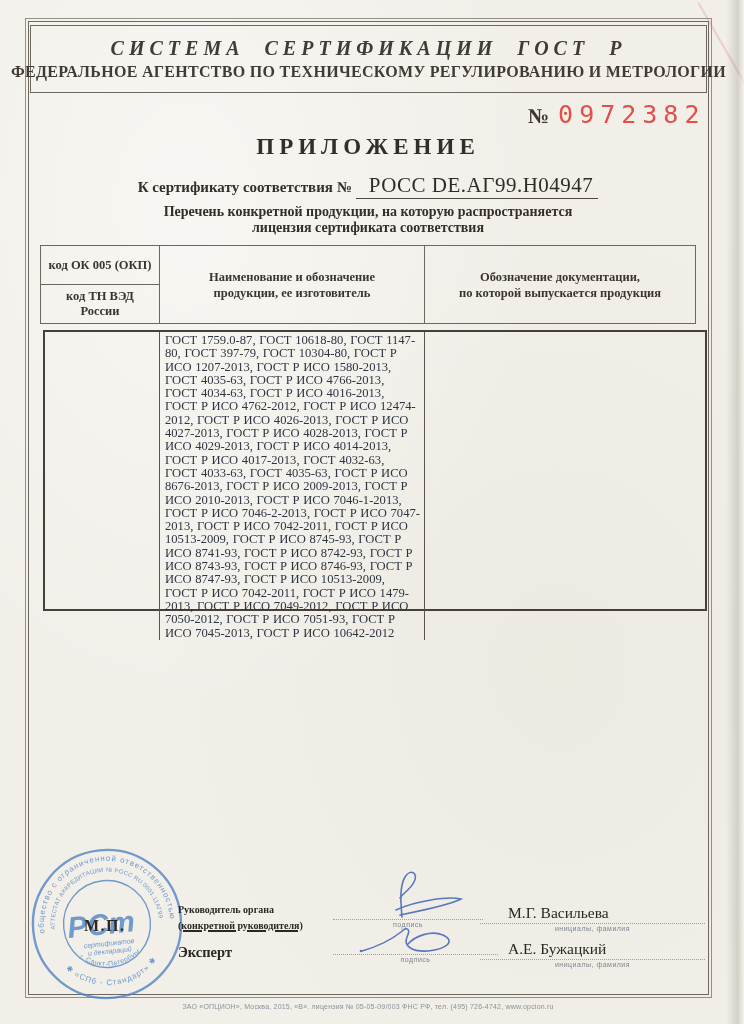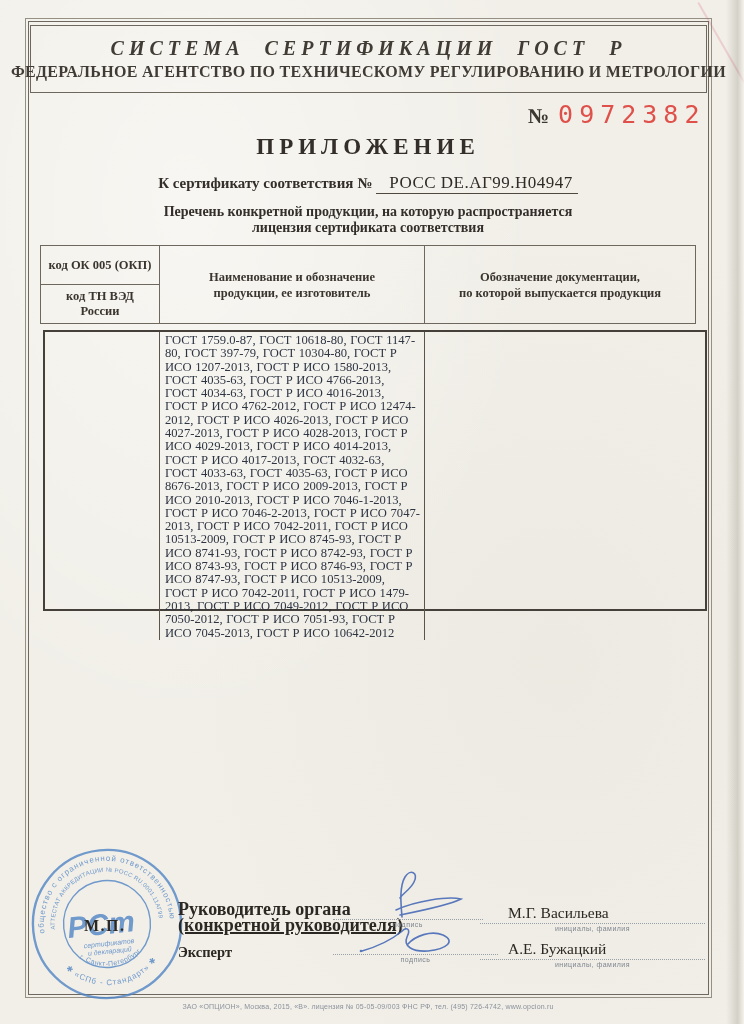--- a/index.html
+++ b/index.html
@@ -28,21 +28,21 @@
   .blank-number { position:absolute; left:528px; top:100px; display:flex; align-items:baseline; }
   .num-prefix { font-size:21px; font-weight:bold; color:#3c3731; }
   .num-value { font-family:"DejaVu Sans Mono", monospace; font-size:25px; color:#e0504a;
     letter-spacing:6px; margin-left:9px; }
 
   .doc-title { position:absolute; left:25px; top:134px; width:686px; text-align:center;
     font-size:23px; font-weight:bold; letter-spacing:5px; color:#332e29; }
 
   .cert-line { position:absolute; left:25px; top:173px; width:686px; text-align:center; white-space:nowrap; }
   .cert-label { font-size:15px; font-weight:bold; color:#332e29; }
-  .cert-number { font-size:17px; letter-spacing:.5px; color:#2f2b26;
+  .cert-number { font-size:21px; letter-spacing:.5px; color:#2f2b26;
     border-bottom:1px solid #4e483f; padding:0 5px 1px 13px; margin-left:4px; }
 
   .desc { position:absolute; left:25px; top:204px; width:686px; text-align:center;
     font-size:14px; font-weight:bold; line-height:15.5px; color:#332e29; }
 
   .tbl-head { position:absolute; left:40px; top:245px; width:654px; height:77px;
     border:1px solid #6e675e; display:grid; grid-template-columns:118px 265px 1fr;
     font-size:12.5px; font-weight:bold; color:#3b352f; }
   .tbl-head .c1 { display:flex; flex-direction:column; }
   .tbl-head .c1 > div { flex:1; display:flex; align-items:center; justify-content:center; padding:0 4px; text-align:center; }
@@ -50,21 +50,21 @@
   .tbl-head .c2, .tbl-head .c3 { border-left:1px solid #6e675e;
     display:flex; flex-direction:column; align-items:center; justify-content:center; text-align:center; line-height:16px; }
 
   .tbl-body { position:absolute; left:43px; top:330px; width:664px; height:281px;
     border:2px solid #45403a; display:grid; grid-template-columns:114px 266px 1fr; box-sizing:border-box; }
   .tbl-body .c2 { border-left:1px solid #5a544d; border-right:1px solid #5a544d;
     padding:2px 4px 0 5px; font-size:12.6px; line-height:13.3px; color:#2d3442; word-spacing:.5px; }
 
   .mp { position:absolute; left:84px; top:917px; font-size:16px; font-weight:bold; letter-spacing:1.5px; color:#2b2722; }
 
-  .role1 { position:absolute; left:178px; top:902px; font-size:18px; font-weight:bold; line-height:15.5px; color:#2b2722; }
+  .role1 { position:absolute; left:178px; top:902px; font-size:10px; font-weight:bold; line-height:15.5px; color:#2b2722; }
   .role1 .u { text-decoration:underline; text-decoration-thickness:1.5px; }
   .role2 { position:absolute; left:178px; top:944px; font-size:14.5px; font-weight:bold; color:#2b2722; }
 
   .sig-slot { position:absolute; text-align:center; }
   .sig-slot .line { border-bottom:1px dotted #98a0a8; }
   .caption { font-family:"Liberation Sans", sans-serif; font-size:7px; color:#7f8590; letter-spacing:.5px; margin-top:1px; }
   #sig-slot-1 { left:333px; top:904px; width:150px; } #sig-slot-1 .line { height:15px; }
   #sig-slot-2 { left:333px; top:939px; width:165px; } #sig-slot-2 .line { height:15px; }
   .name-slot { position:absolute; width:225px;margin-top:6px; }
   .name-slot .name { font-size:15.5px; color:#2b2722; padding-left:28px; border-bottom:1px dotted #98a0a8; padding-bottom:1px; }

